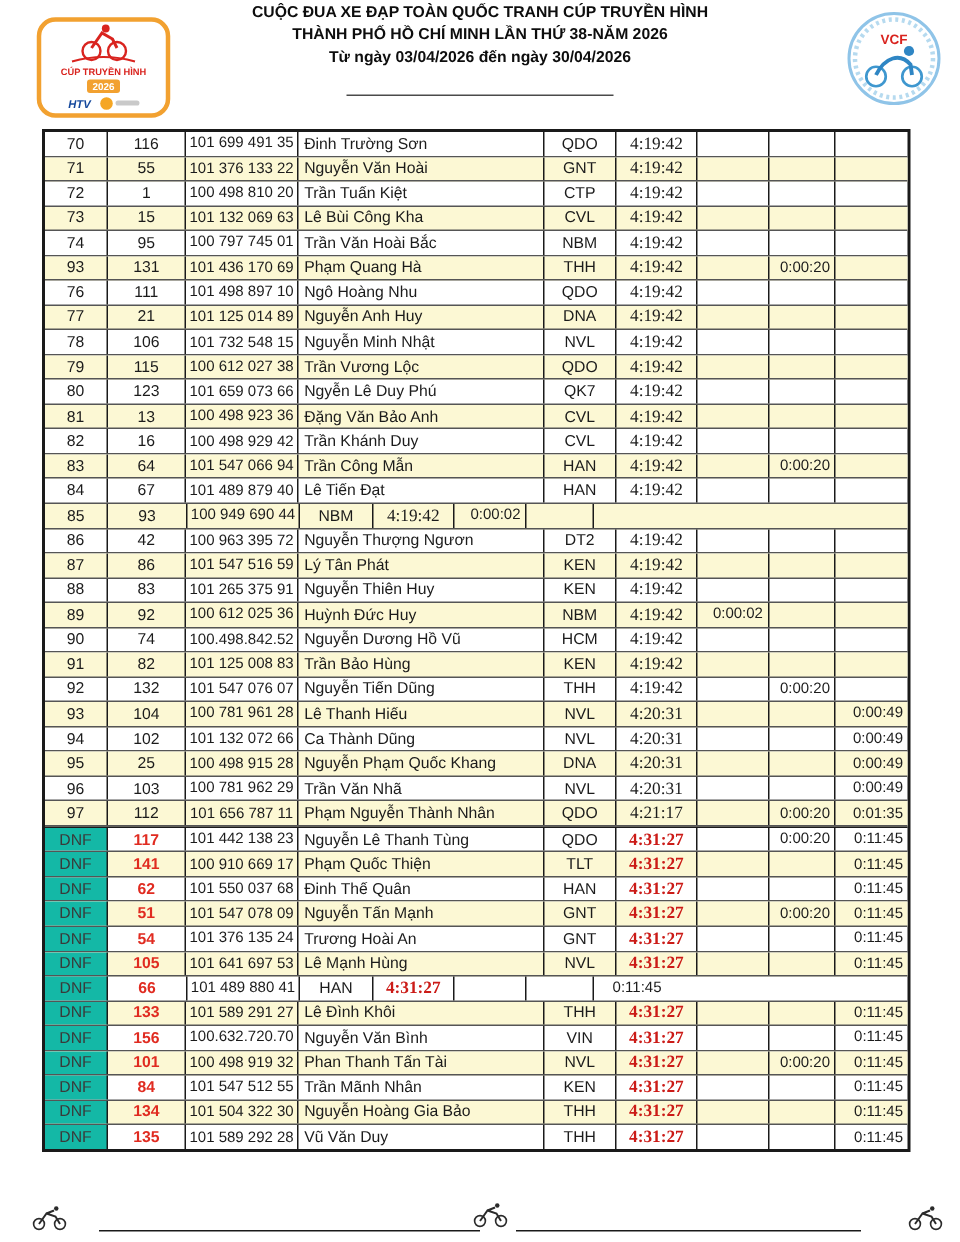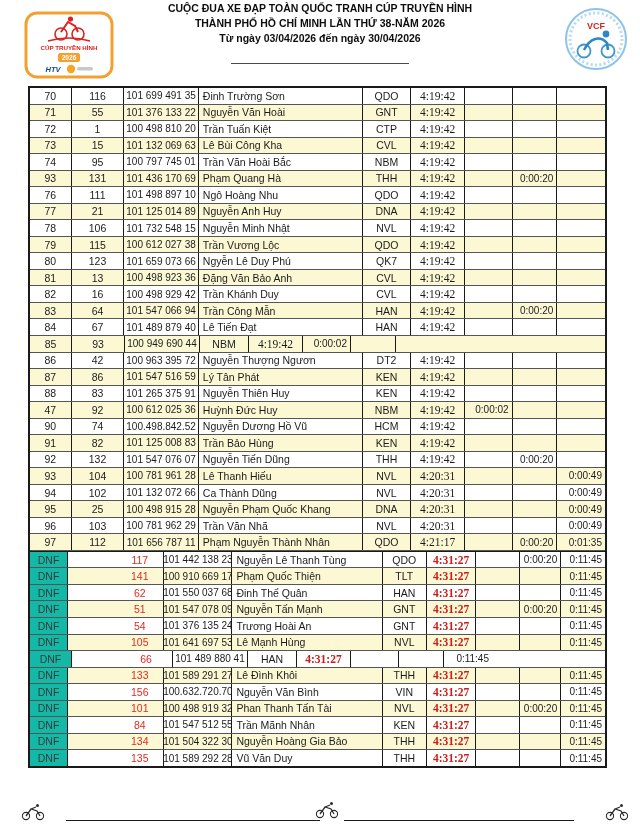--- a/index.html
+++ b/index.html
@@ -24,21 +24,21 @@
   .c.bib{width:53px;}
   .c.id{width:75px;font-size:10px;}
   .c.name{width:165px;justify-content:flex-start;padding-left:4px;}
   .c.team{width:49px;}
   .c.time{width:54px;font-family:"Liberation Serif",serif;font-size:11.5px;}
   .c.g1{width:48px;}
   .c.g2{width:45px;}
   .c.g3{width:48px;border-right:none;}
   .c.gap{justify-content:flex-end;padding-right:3px;font-size:10px;}
   .c.pink{background:#14b8a6;color:#3a3a3a;}
-  .c.redbold{color:#E02B20;font-weight:normal;margin-left:48px;}
+  .c.redbold{color:#E02B20;font-weight:bold;}
   .c.redtime{color:#CB1B17;font-weight:bold;}
   
   .sig{position:absolute;height:1px;background:#1a1a1a;top:820px;}
   .sig.s1{left:66px;width:254px;}
   .sig.s2{left:344px;width:230px;}
   .fi{position:absolute;width:26px;height:18px;}
   .fi.f1{left:20px;top:803px;}
   .fi.f2{left:314px;top:801px;}
   .fi.f3{left:604px;top:803px;}
 </style>
@@ -286,21 +286,21 @@
         <div class="c bib">83</div>
         <div class="c id">101 265 375 91</div>
         <div class="c name">Nguyễn Thiên Huy</div>
         <div class="c team">KEN</div>
         <div class="c time">4:19:42</div>
         <div class="c g1 gap"></div>
         <div class="c g2 gap"></div>
         <div class="c g3 gap"></div>
       </div>
       <div class="row alt">
-        <div class="c rank">47</div>
+        <div class="c rank">89</div>
         <div class="c bib">92</div>
         <div class="c id">100 612 025 36</div>
         <div class="c name">Huỳnh Đức Huy</div>
         <div class="c team">NBM</div>
         <div class="c time">4:19:42</div>
         <div class="c g1 gap">0:00:02</div>
         <div class="c g2 gap"></div>
         <div class="c g3 gap"></div>
       </div>
       <div class="row">

